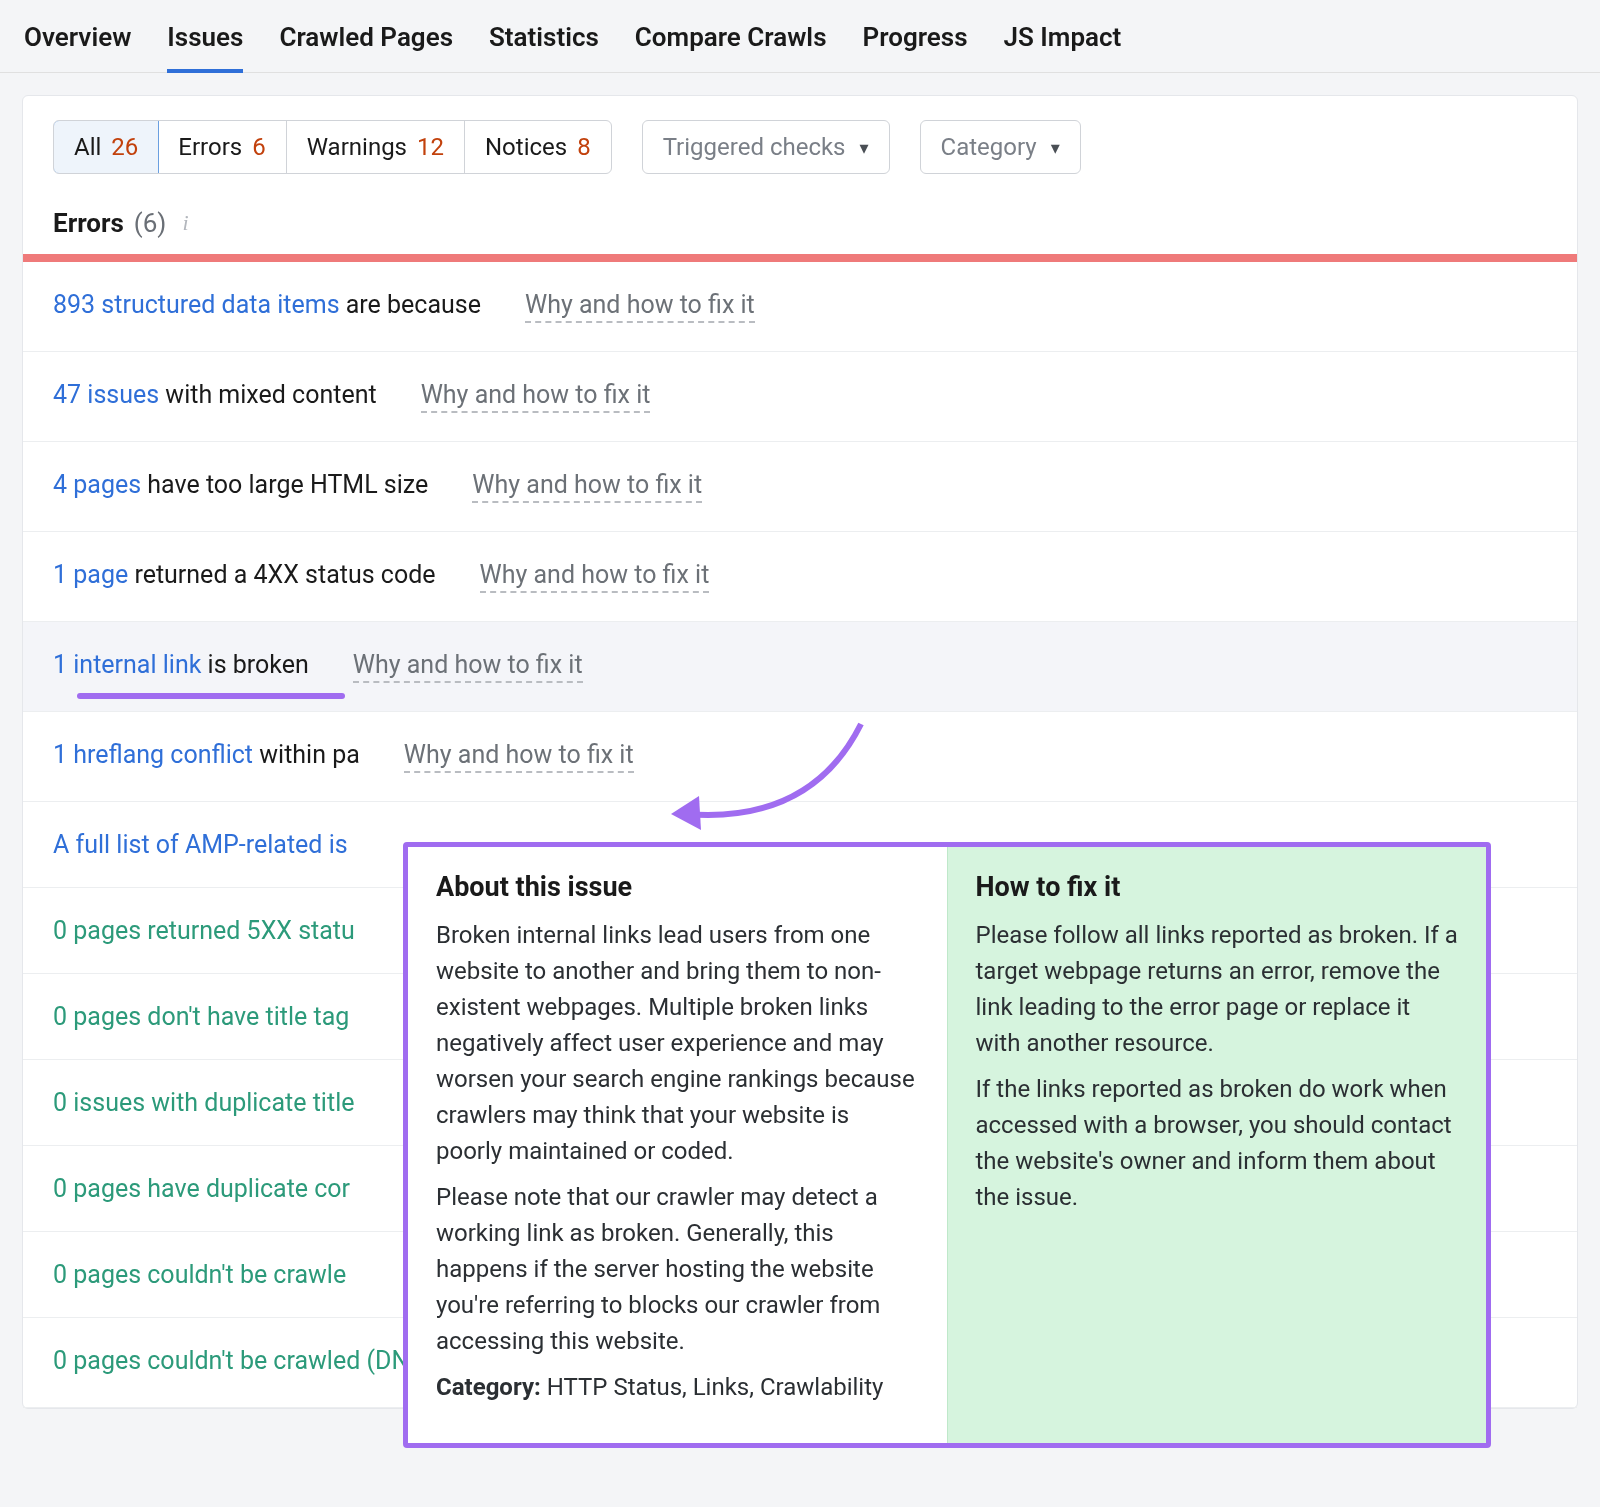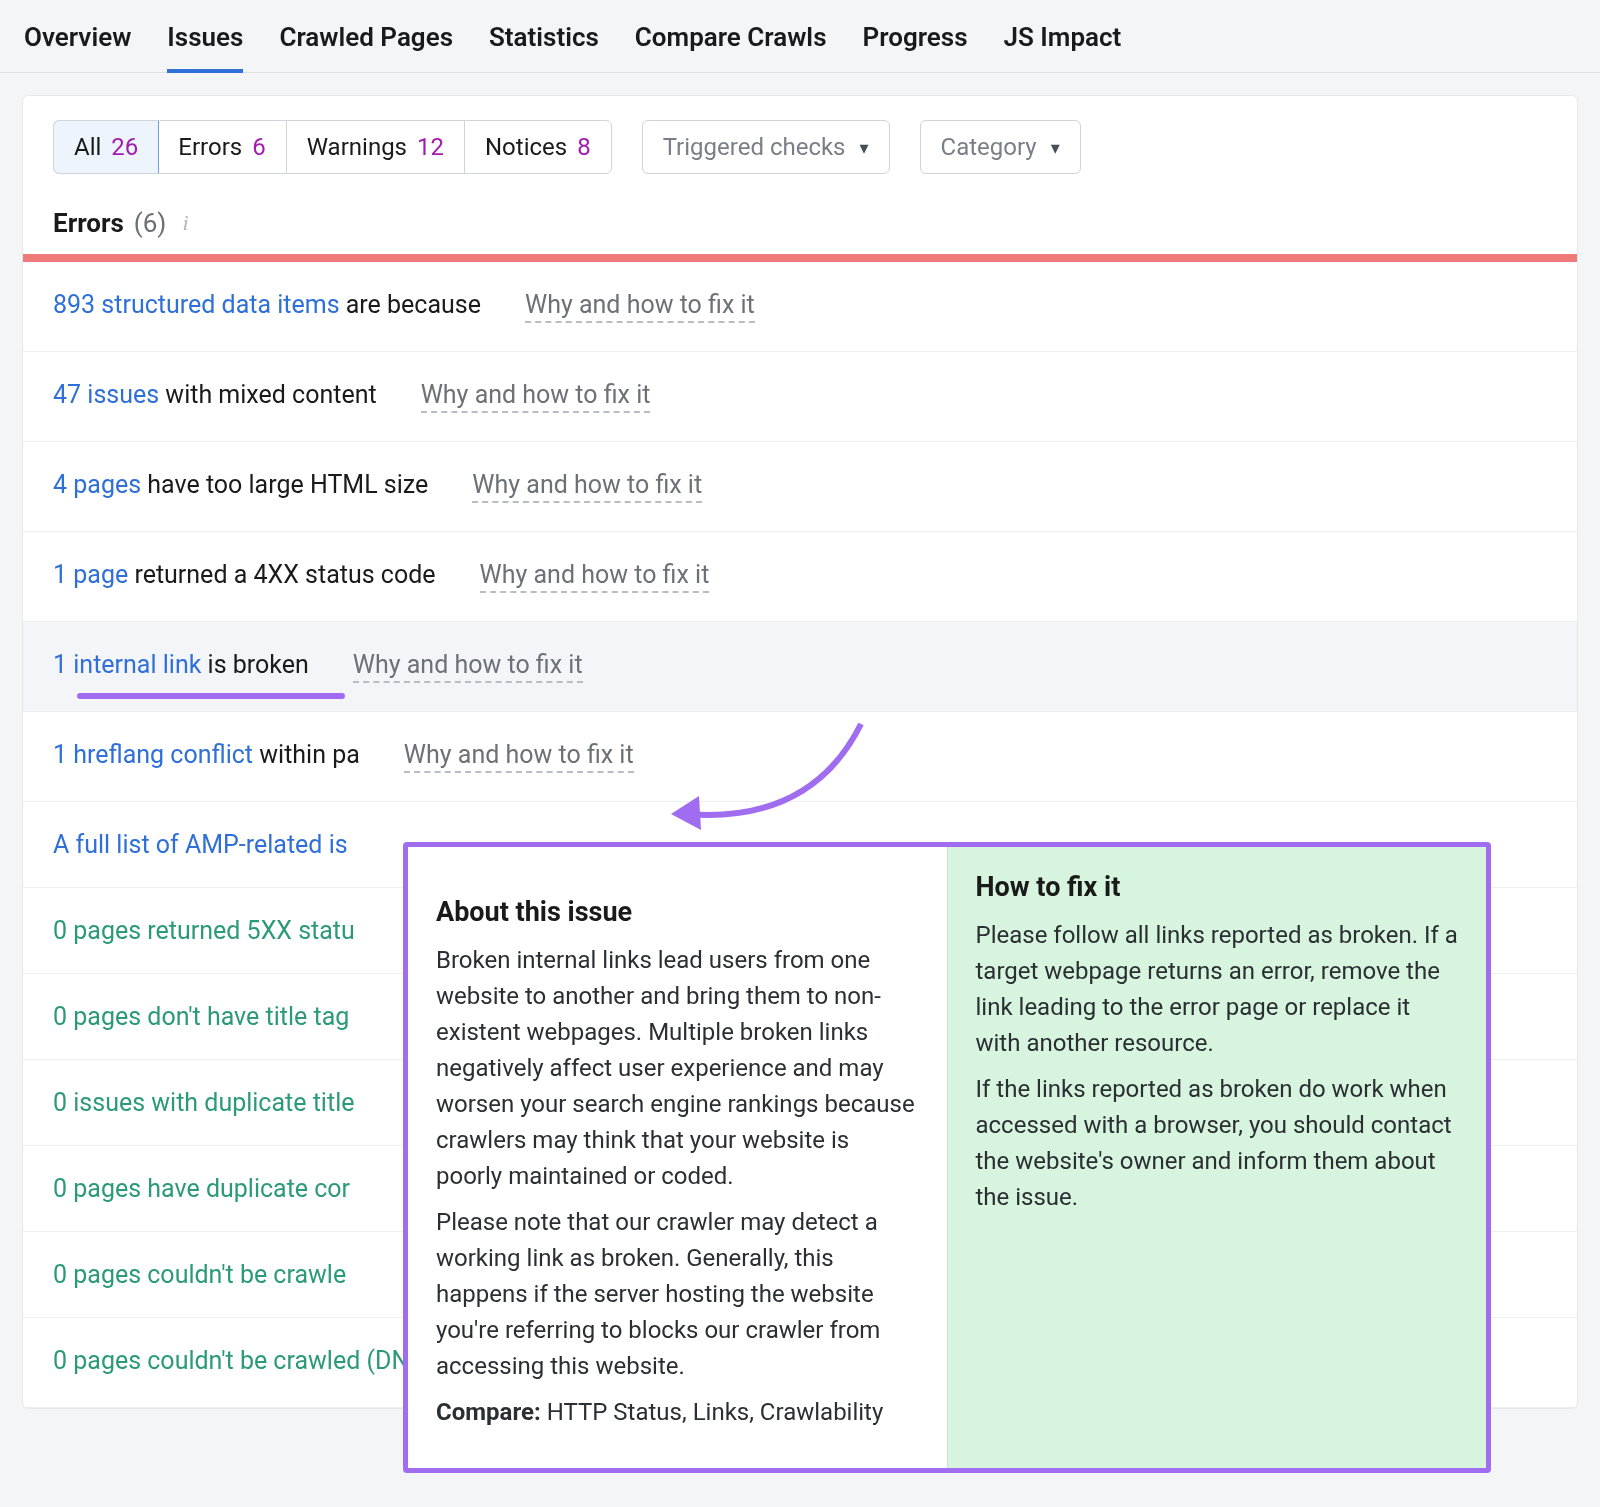--- a/index.html
+++ b/index.html
@@ -83,21 +83,21 @@
   align-items: baseline;
 }
 .seg .opt:last-child { border-right: none; justify-content: flex-end; }
 .seg .opt.selected {
   background: #eef4fb;
   border: 1px solid #6a9fe0;
   margin: -1px;
   z-index: 1;
   border-radius: 6px 0 0 6px;
 }
-.seg .opt .cnt { color: #a21caf; }
+.seg .opt .cnt { color: #c2410c; }
 .dd {
   border: 1px solid #d0d3d8;
   border-radius: 6px;
   padding: 12px 20px;
   font-size: 24px;
   color: #7a7f87;
   cursor: pointer;
   display: flex;
   gap: 14px;
   align-items: center;
@@ -150,21 +150,20 @@
   border: 5px solid #a06cf0;
   background: #fff;
   display: flex;
   z-index: 20;
   border-radius: 4px;
 }
 .popover .left {
   flex: 1;
   padding: 24px 28px 28px 28px;
   background: #fff;
-  margin-top: 25px;
 }
 .popover .right {
   flex: 1;
   padding: 24px 28px 28px 28px;
   background: #d6f4de;
   border-left: 1px solid #bfe8ca;
 }
 .popover h3 {
   font-size: 27px;
   font-weight: 700;
@@ -298,21 +297,21 @@
     <path d="M 200 10 Q 150 110 25 100" fill="none" stroke="#a06cf0" stroke-width="6"></path>
     <path d="M 10 100 L 38 82 L 40 116 Z" fill="#a06cf0"></path>
   </svg>
 
   <div class="popover">
     <div class="left">
       <h3>About this issue</h3>
       <p>Broken internal links lead users from one website to another and bring them to non-existent webpages. Multiple broken links negatively affect user experience and may worsen your search engine rankings because crawlers may think that your website is poorly maintained or coded.</p>
       <p>Please note that our crawler may detect a working link as broken. Generally, this happens if the server hosting the website you're referring to blocks our crawler from accessing this website.</p>
       <p class="cat">
-        <b>Compare:</b><span> HTTP Status, Links, Crawlability</span>
+        <b>Category:</b><span> HTTP Status, Links, Crawlability</span>
       </p>
     </div>
     <div class="right">
       <h3>How to fix it</h3>
       <p>Please follow all links reported as broken. If a target webpage returns an error, remove the link leading to the error page or replace it with another resource.</p>
       <p>If the links reported as broken do work when accessed with a browser, you should contact the website's owner and inform them about the issue.</p>
     </div>
   </div>
 
 </div>

